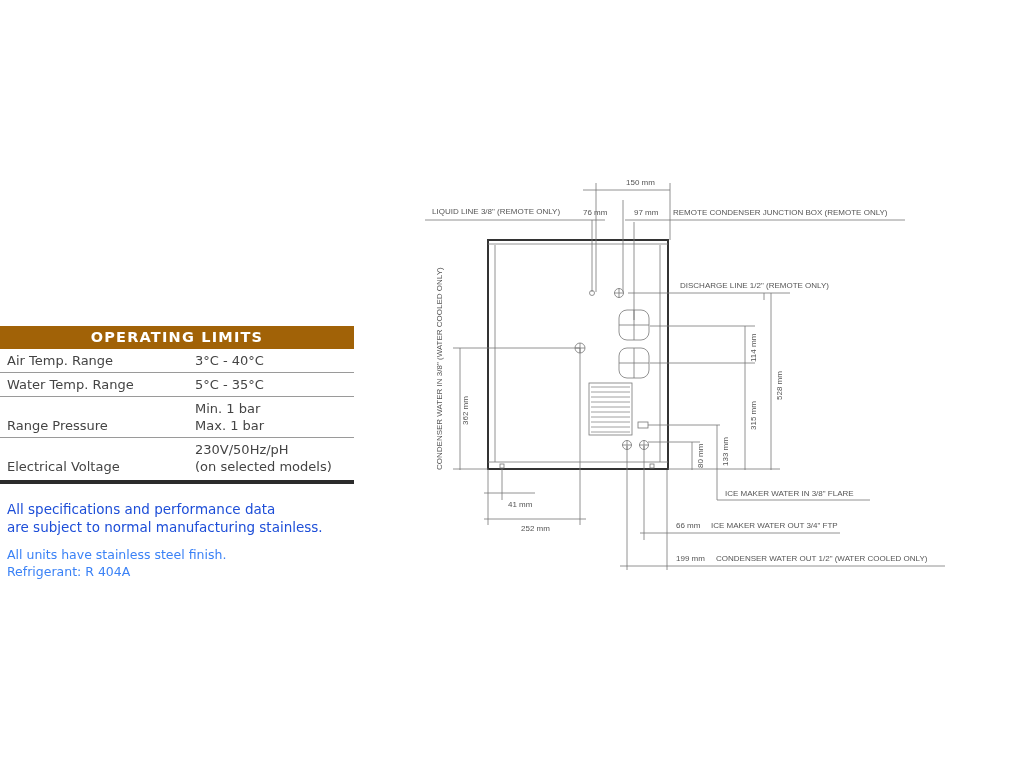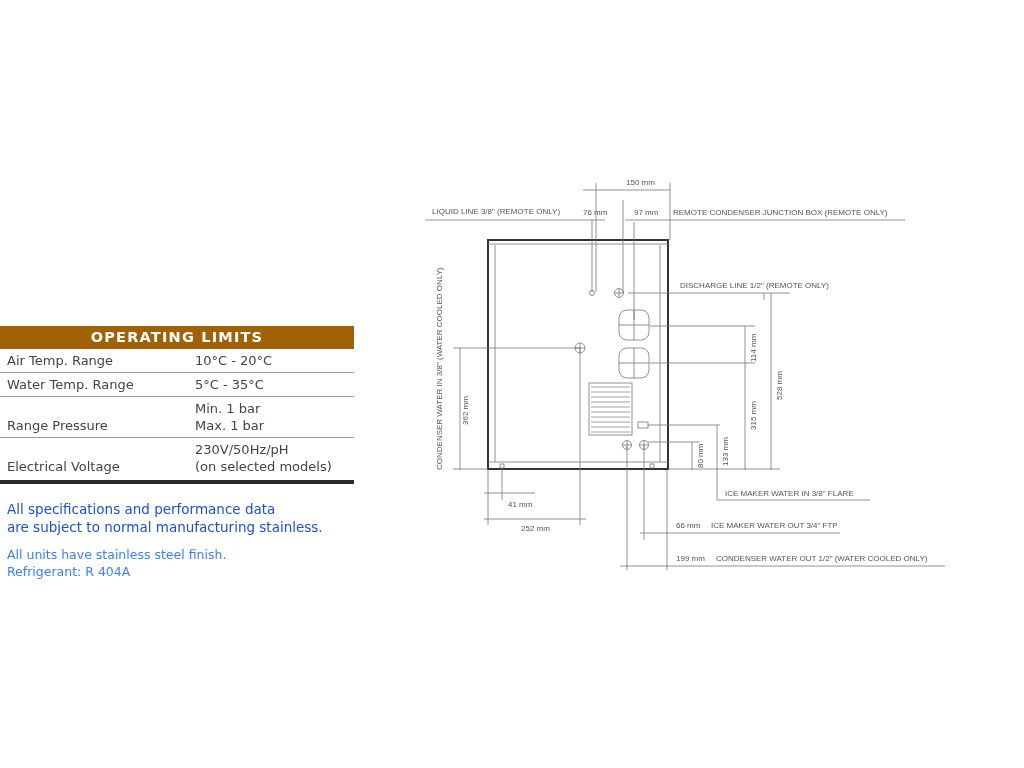--- a/index.html
+++ b/index.html
@@ -15,21 +15,21 @@
   svg { position:absolute; left:0; top:0; }
   svg text { font-family:"Liberation Sans", sans-serif; font-size:8px; fill:#555; }
 </style>
 </head>
 <body>
 
 <div class="limits">
   <div class="limits-header">OPERATING LIMITS</div>
   <div class="row">
     <span class="lbl">Air Temp. Range</span>
-    <span class="val">10°C - 20°C</span>
+    <span class="val">3°C - 40°C</span>
   </div>
   <div class="row">
     <span class="lbl">Water Temp. Range</span>
     <span class="val">5°C - 35°C</span>
   </div>
   <div class="row">
     <span class="lbl">Range Pressure</span>
     <span class="val">
       <div>Min. 1 bar</div>
       <div>Max. 1 bar</div>

